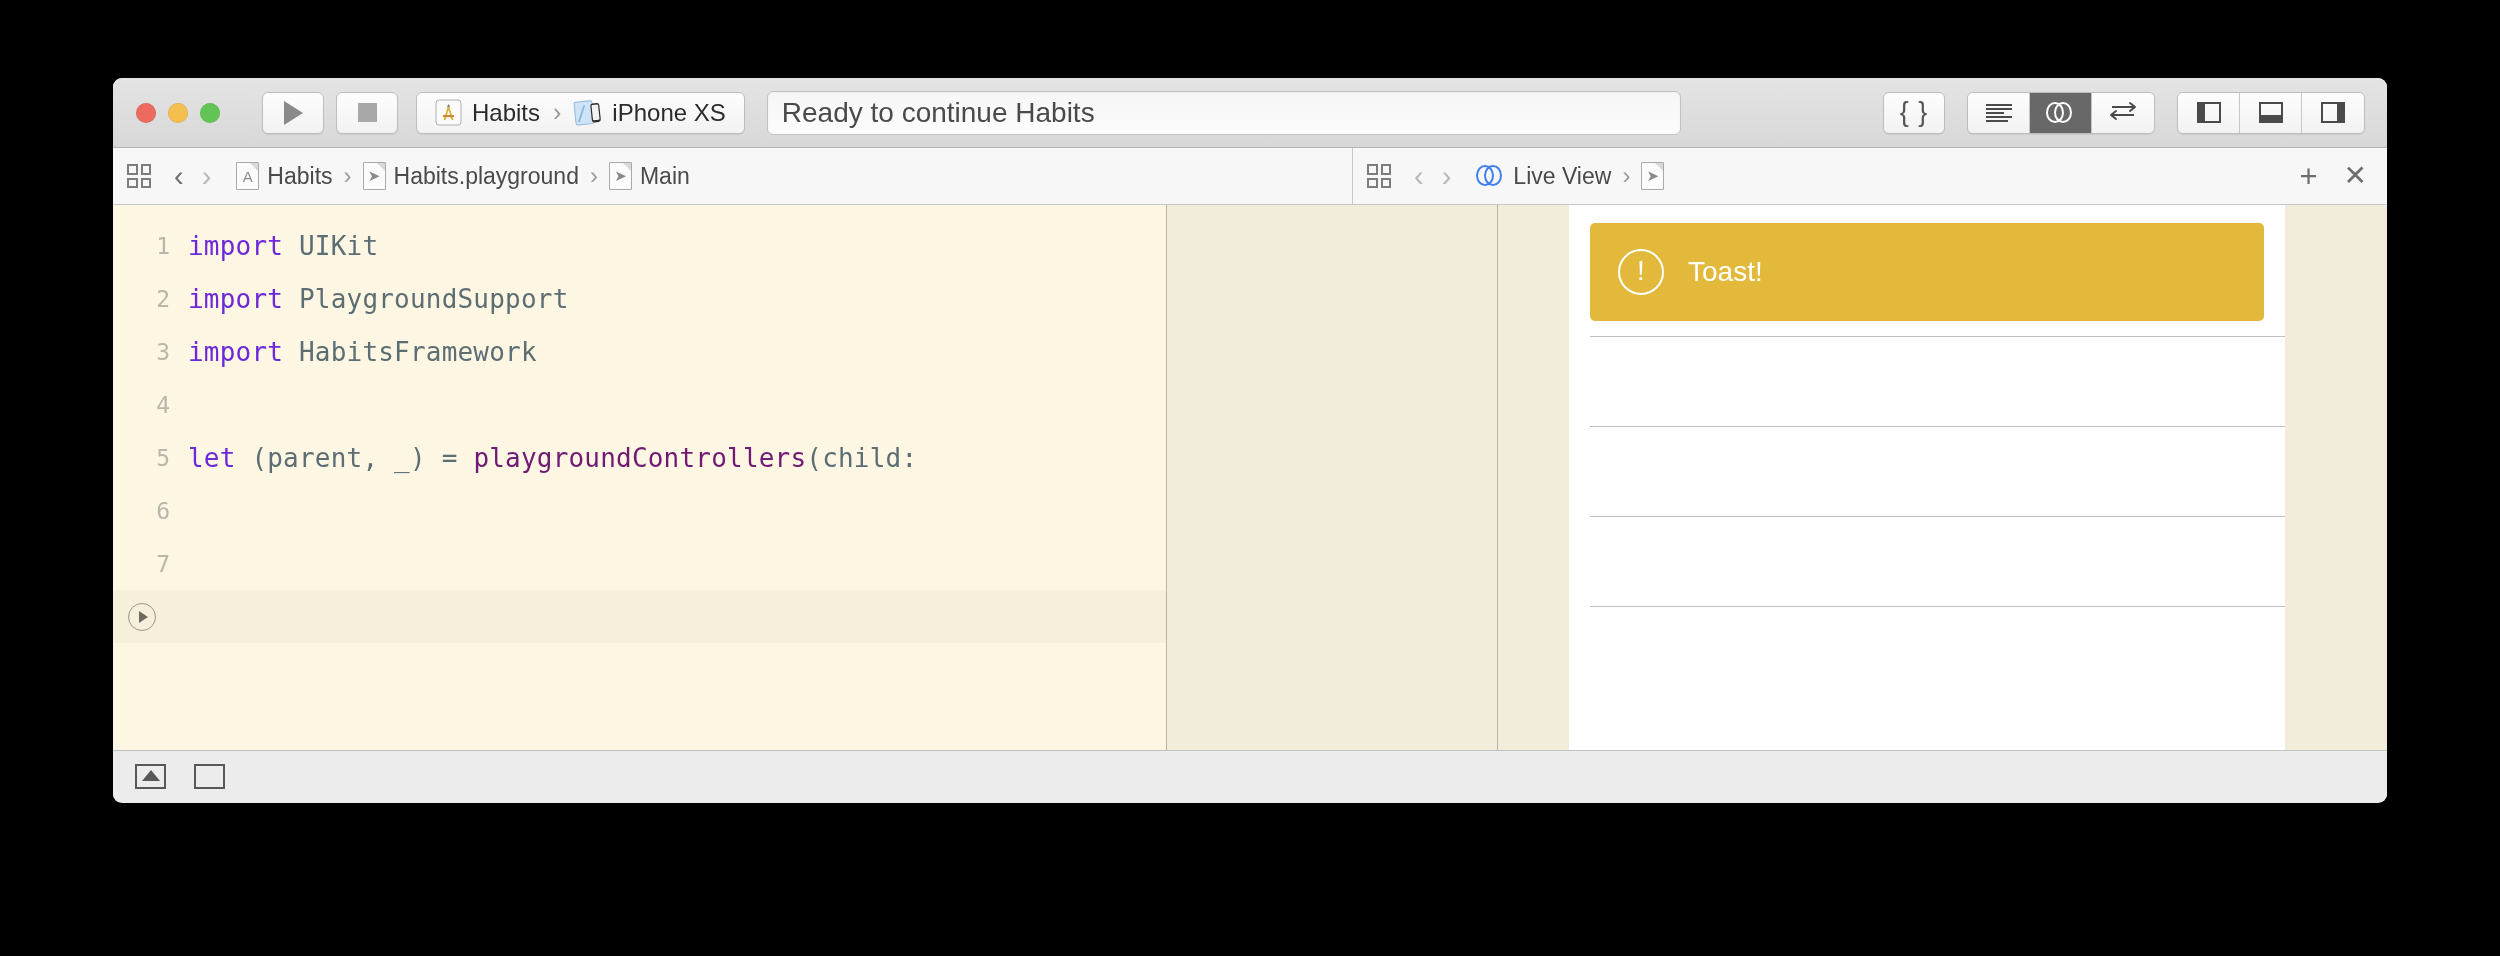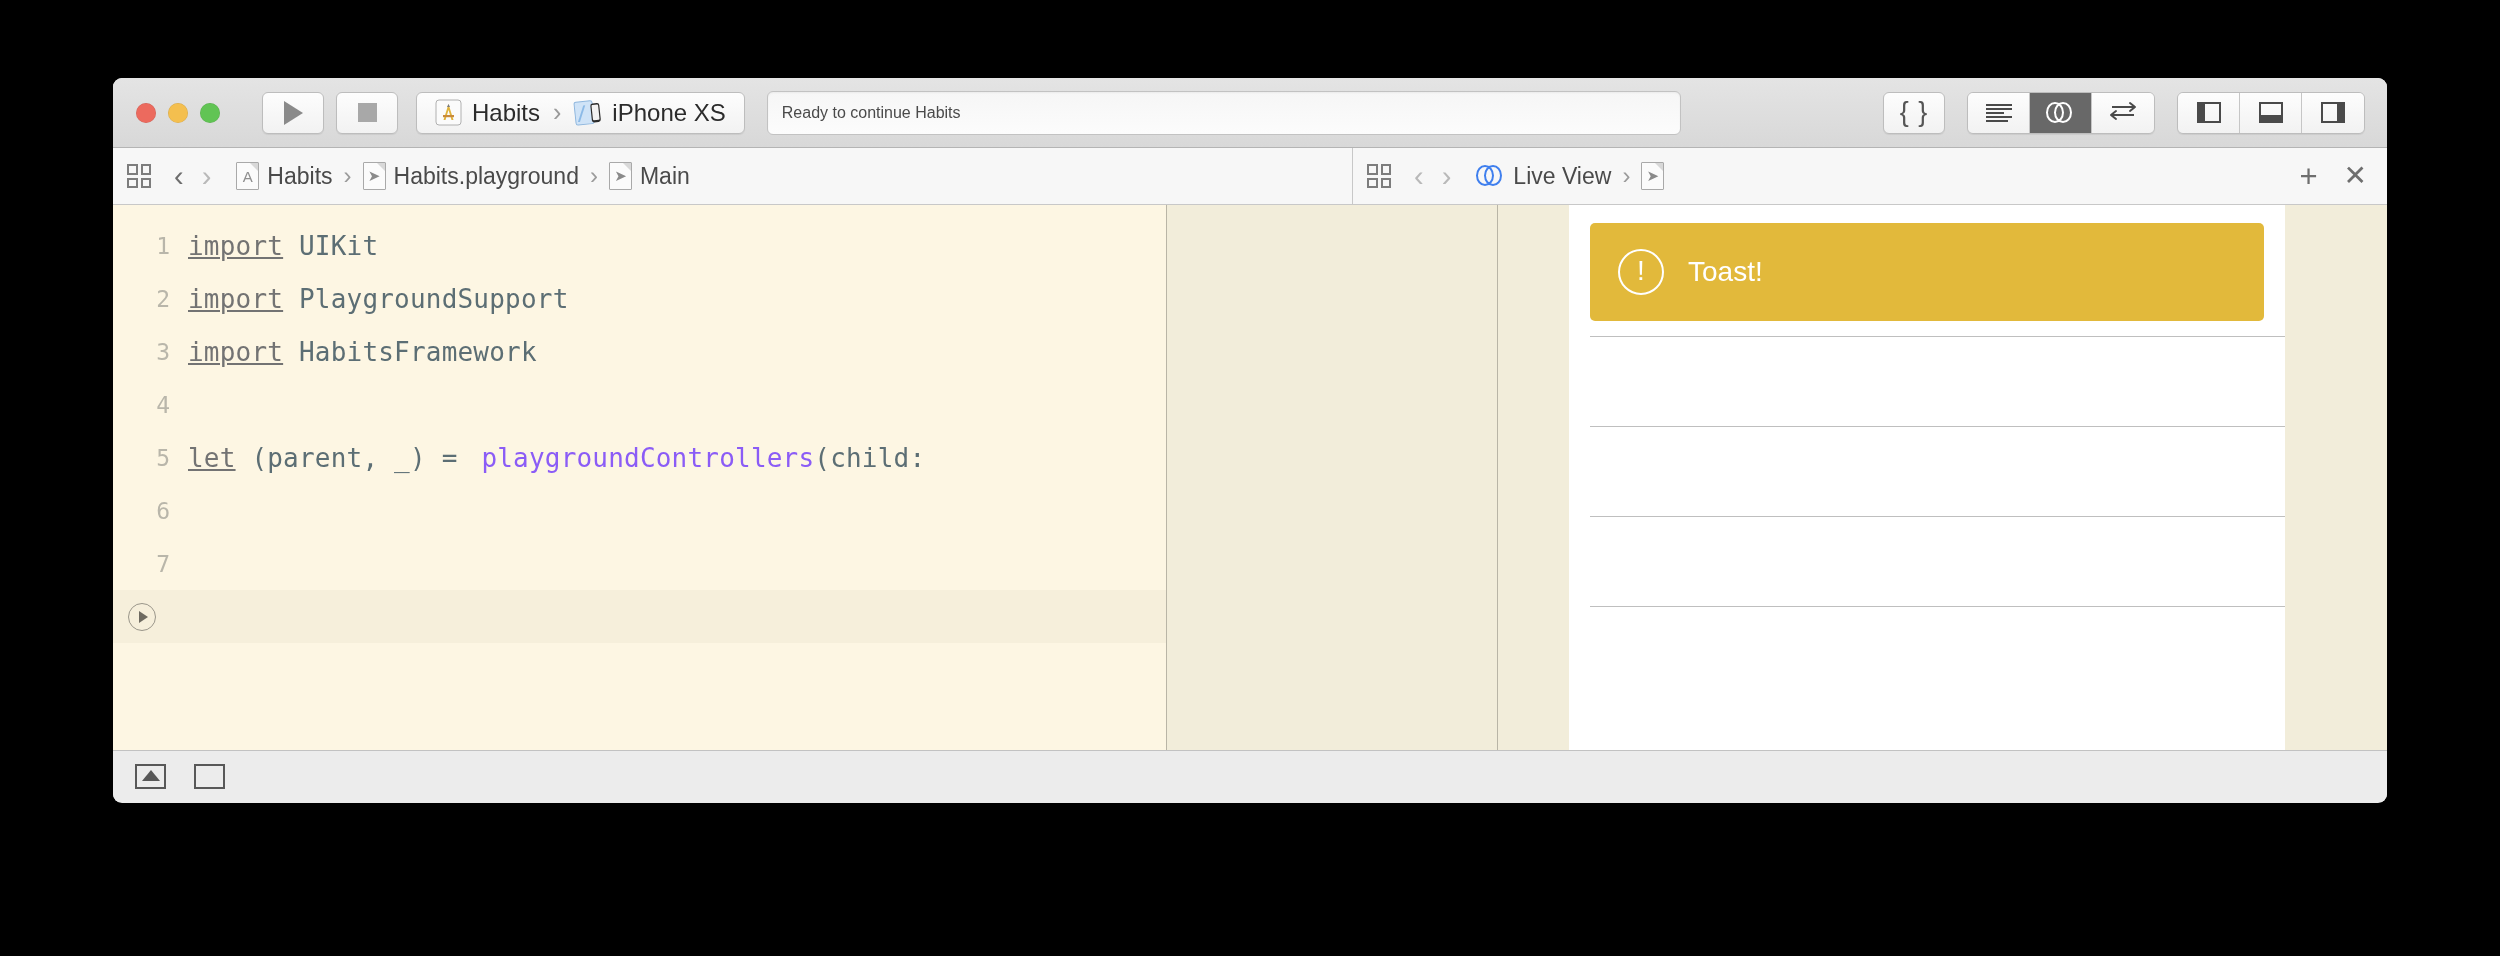--- a/index.html
+++ b/index.html
@@ -73,21 +73,21 @@
     flex: 0 0 auto;
     width: 914px; height: 44px;
     margin-left: 22px;
     background: linear-gradient(to bottom,#f6f6f6,#fcfcfc);
     border: 1px solid #c2c2c2;
     border-radius: 6px;
     display: flex; align-items: center;
     padding: 0 14px;
     box-shadow: inset 0 1px 2px rgba(0,0,0,.05);
   }
-  #status-text { font-size: 16px; color: #4a4a4a; }
+  #status-text { font-size: 28px; color: #4a4a4a; }
 
   .tb-right { display: flex; align-items: center; margin-left: auto; margin-right: 22px; gap: 22px; }
 
   #braces-btn { width: 62px; }
   .braces-glyph { font-size: 27px; color: #555; letter-spacing: 1px; }
 
   .seg-group {
     display: flex; height: 42px;
     border: 1px solid #bdbdbd; border-radius: 6px; overflow: hidden;
     box-shadow: 0 1px 1px rgba(0,0,0,.07);
@@ -152,23 +152,23 @@
   #content { display: flex; height: 545px; }
 
   
   #editor-pane { width: 1053px; display: flex; background: #fdf6e3; position: relative; }
   #code-area { flex: 1; position: relative; background: #fdf6e3; padding-top: 14px; overflow: hidden; }
 
   .code-line { display: flex; height: 53px; align-items: center; }
   .gutter { width: 75px; text-align: right; padding-right: 18px; font-family: "DejaVu Sans Mono", monospace; font-size: 23px; color: #b9b6aa; flex: 0 0 auto; }
   .code { font-family: "DejaVu Sans Mono", monospace; font-size: 26px; color: #5c6e74; white-space: pre; letter-spacing: .2px; }
 
-  .kw   { color: #737373; text-decoration: underline; }      
+  .kw   { color: #6d28d9; }      
   .typ  { color: #6f76d3; }      
-  .fn   { color: #8b5cf6; margin-left: 8px; }      
+  .fn   { color: #701a75; }      
   .prop { color: #2e9e93; }      
   .pun  { color: #5c6e74; }
 
   #run-row { height: 53px; background: #f6efdb; display: flex; align-items: center; }
   .run-circle {
     margin-left: 15px;
     width: 28px; height: 28px; border-radius: 50%;
     border: 1.5px solid #9a968a;
     display: flex; align-items: center; justify-content: center;
   }

